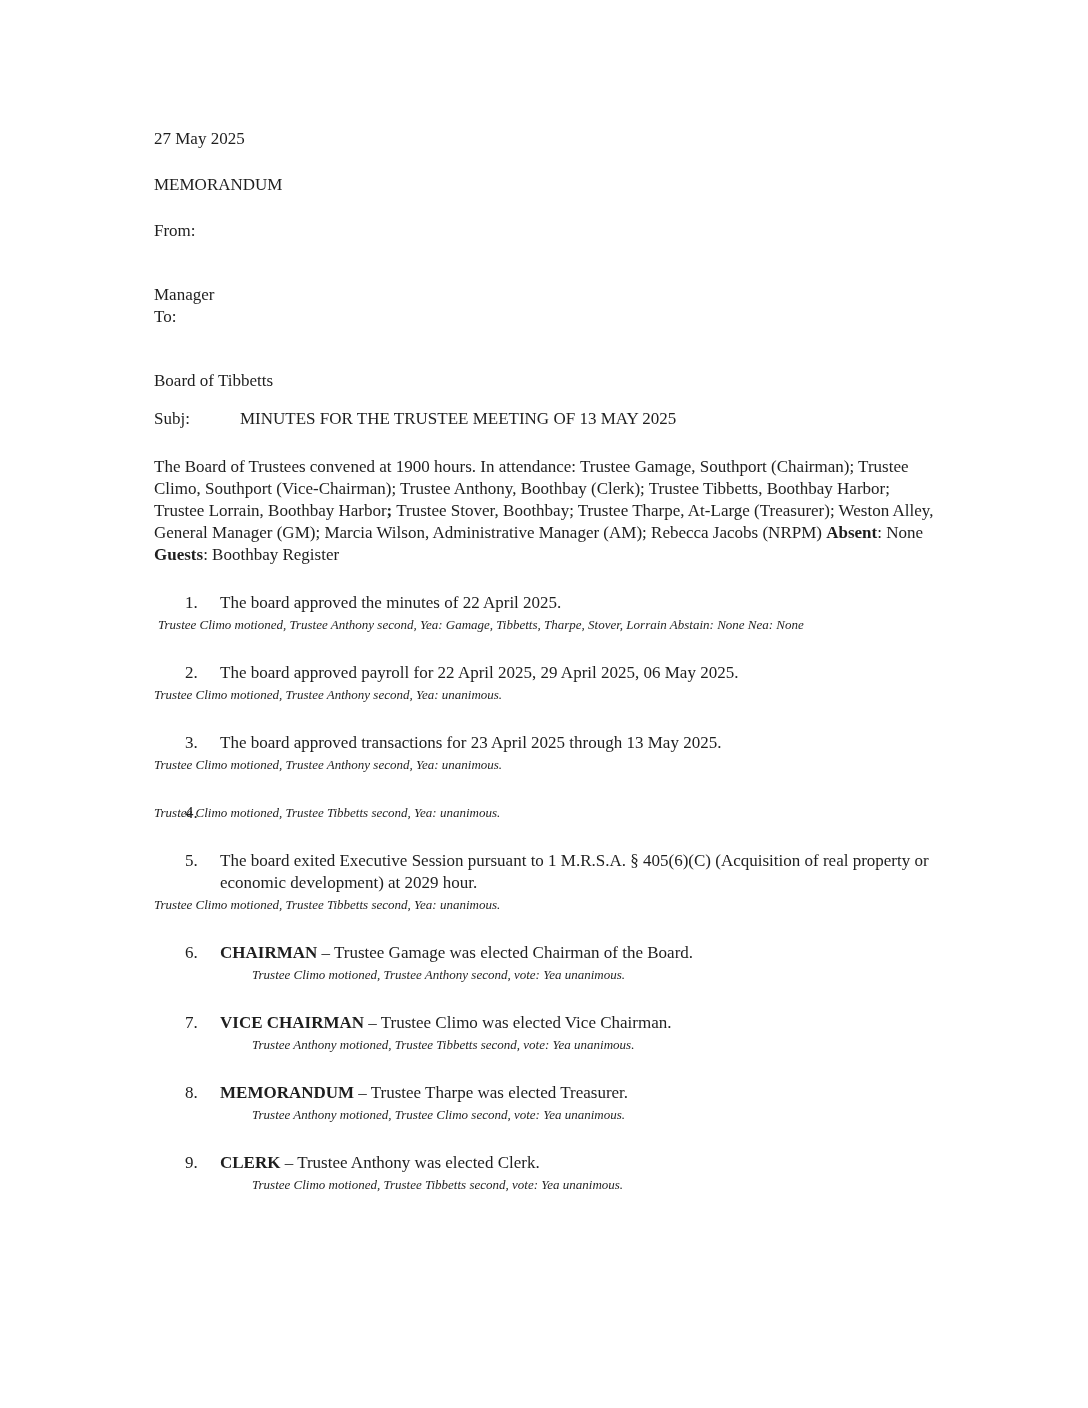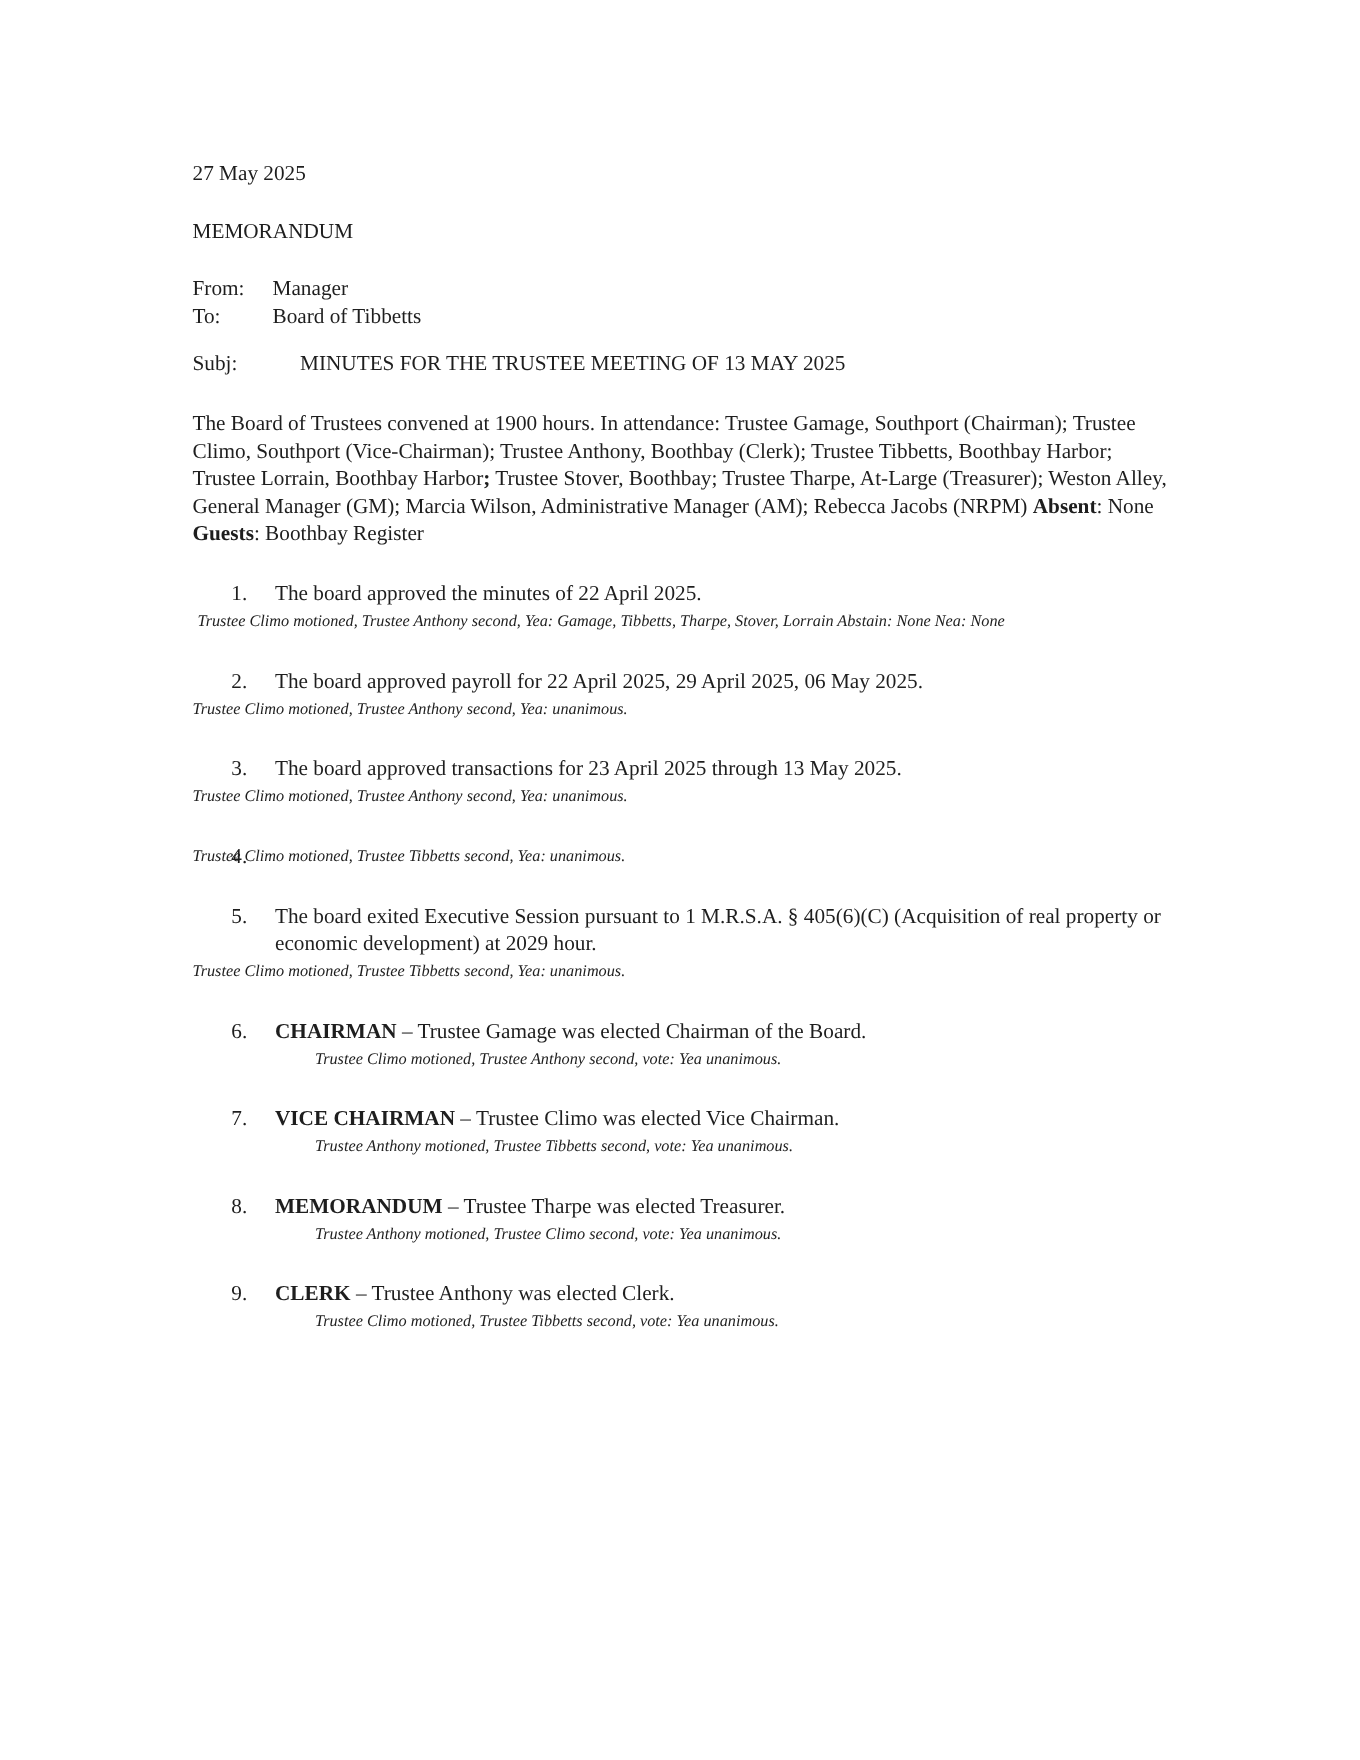--- a/index.html
+++ b/index.html
@@ -20,21 +20,21 @@
   }
   .content {
     position: absolute;
     left: 154px;
     top: 128px;
     width: 784px;
   }
   .block { margin: 0; }
   .memo-title { margin-top: 24px; }
   .fromto { margin-top: 24px; }
-  .fromto-row { display: flex; }
+  .fromto-row { display: flex; flex-direction: column; }
   .fromto-row .label { width: 64px; flex: 0 0 64px; }
   .subj-row { margin-top: 16px; display: flex; }
   .subj-row .label { width: 86px; flex: 0 0 86px; }
   .intro { margin: 26px 0 10px 0; }
   .intro span { white-space: pre-wrap; }
   .b { font-weight: bold; }
   .items { margin: 0; }
   .item {
     position: relative;
     margin-top: 26px;

